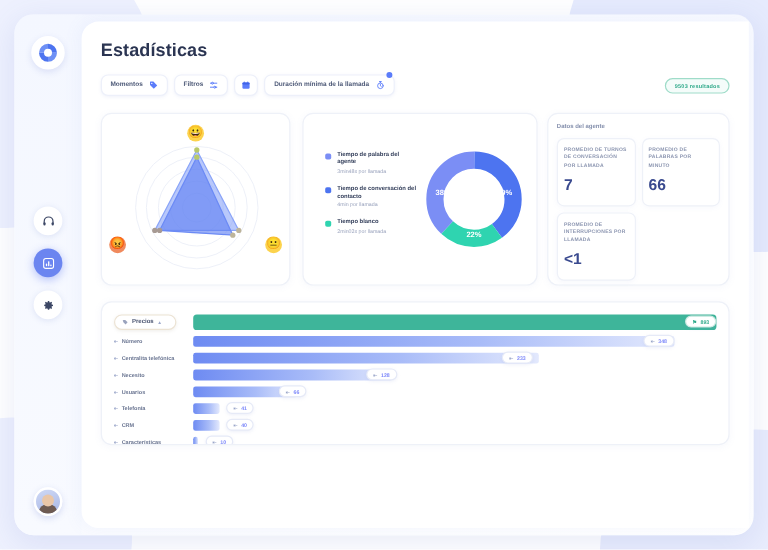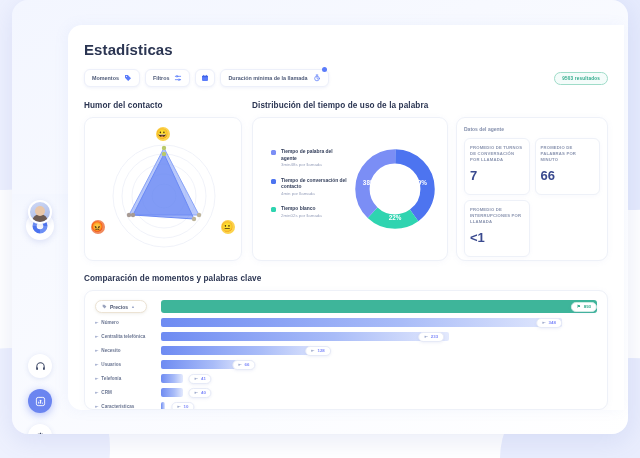--- a/index.html
+++ b/index.html
@@ -23,29 +23,28 @@
     z-index: 0;
   }
   .blob-a { width: 250px; height: 250px; left: -120px; top: -60px; background:#eef1fe; }
   .blob-b { width: 320px; height: 320px; right: -150px; top: -110px; background:#e6ebfd; }
   .blob-c { width: 200px; height: 200px; left: -90px; bottom: -90px; background:#eef1fe; }
   .blob-d { width: 260px; height: 200px; right: -120px; bottom: -100px; background:#e9edfd; }
 
   
   .app-window {
     position: absolute;
-    left: 12px; top: 0;
+    left: 12px; top: 12px;
     width: 616px; height: 434px;
     border-radius: 16px;
     background: linear-gradient(150deg,#f3f6ff 0%, #f7f9ff 35%, #fbfcff 70%, #ffffff 100%);
     box-shadow: 0 6px 26px rgba(90,110,200,0.14);
     overflow: hidden;
     z-index: 2;
     display: flex;
-    align-items: center;
   }
 
   
   .sidebar {
     width: 56px; flex: 0 0 56px;
     background: linear-gradient(180deg,#f4f7ff 0%, #f8faff 100%);
     position: relative;
     display: flex; flex-direction: column;
     align-items: center;
     padding-top: 18px;
@@ -322,21 +321,20 @@
         </div>
 
         <div class="badge-new"></div>
 
         <div class="results-badge">9503 resultados</div>
       </div>
 
       <div class="top-row">
 
         <div class="col-mood">
-          <div class="sec-title">Humor del contacto</div>
           <div class="card mood-card">
 
             <div class="emoji happy">😀</div>
             <div class="emoji angry">😡</div>
             <div class="emoji neutral">😐</div>
 
             <svg width="158" height="144" viewBox="0 0 158 144">
               <g fill="none" stroke="#eceff8" stroke-width="0.8">
                 <circle cx="79" cy="78" r="12"></circle>
                 <circle cx="79" cy="78" r="22"></circle>
@@ -350,21 +348,20 @@
               <circle cx="79" cy="36" r="2.2" fill="#b9c96a"></circle>
               <circle cx="114" cy="97" r="2.2" fill="#bdb49a"></circle>
               <circle cx="109" cy="101" r="2.2" fill="#bdb49a"></circle>
               <circle cx="44" cy="97" r="2.2" fill="#a79a93"></circle>
               <circle cx="48" cy="97" r="2.2" fill="#a79a93"></circle>
             </svg>
           </div>
         </div>
 
         <div class="col-word">
-          <div class="sec-title">Distribución del tiempo de uso de la palabra</div>
           <div style="display:flex; gap:8px;">
             <div class="card word-card" style="flex:1;">
 
               <div class="legend">
                 <div class="legend-row">
                   <div class="legend-sw" style="background:#7b8ef5"></div>
                   <div>
                     <div class="legend-main">Tiempo de palabra del agente</div>
                     <div class="legend-sub">3min48s por llamada</div>
                   </div>
@@ -414,21 +411,20 @@
                   <div class="stat-value">&lt;1</div>
                 </div>
               </div>
             </div>
 
           </div>
         </div>
       </div>
 
       <div class="compare-wrap">
-        <div class="sec-title">Comparación de momentos y palabras clave</div>
         <div class="card compare-card">
 
           <div class="bar-row row-tall">
             <div class="bar-label">
               <div class="pill">
                 <svg width="5" height="5" viewBox="0 0 24 24">
                   <path d="M3 11.5V4a1 1 0 0 1 1-1h7.5L21 12.5 12.5 21z" fill="#9aa3bd"></path>
                 </svg>
                 <span>Precios</span>
                 <span class="arrow-ic">▲</span>

